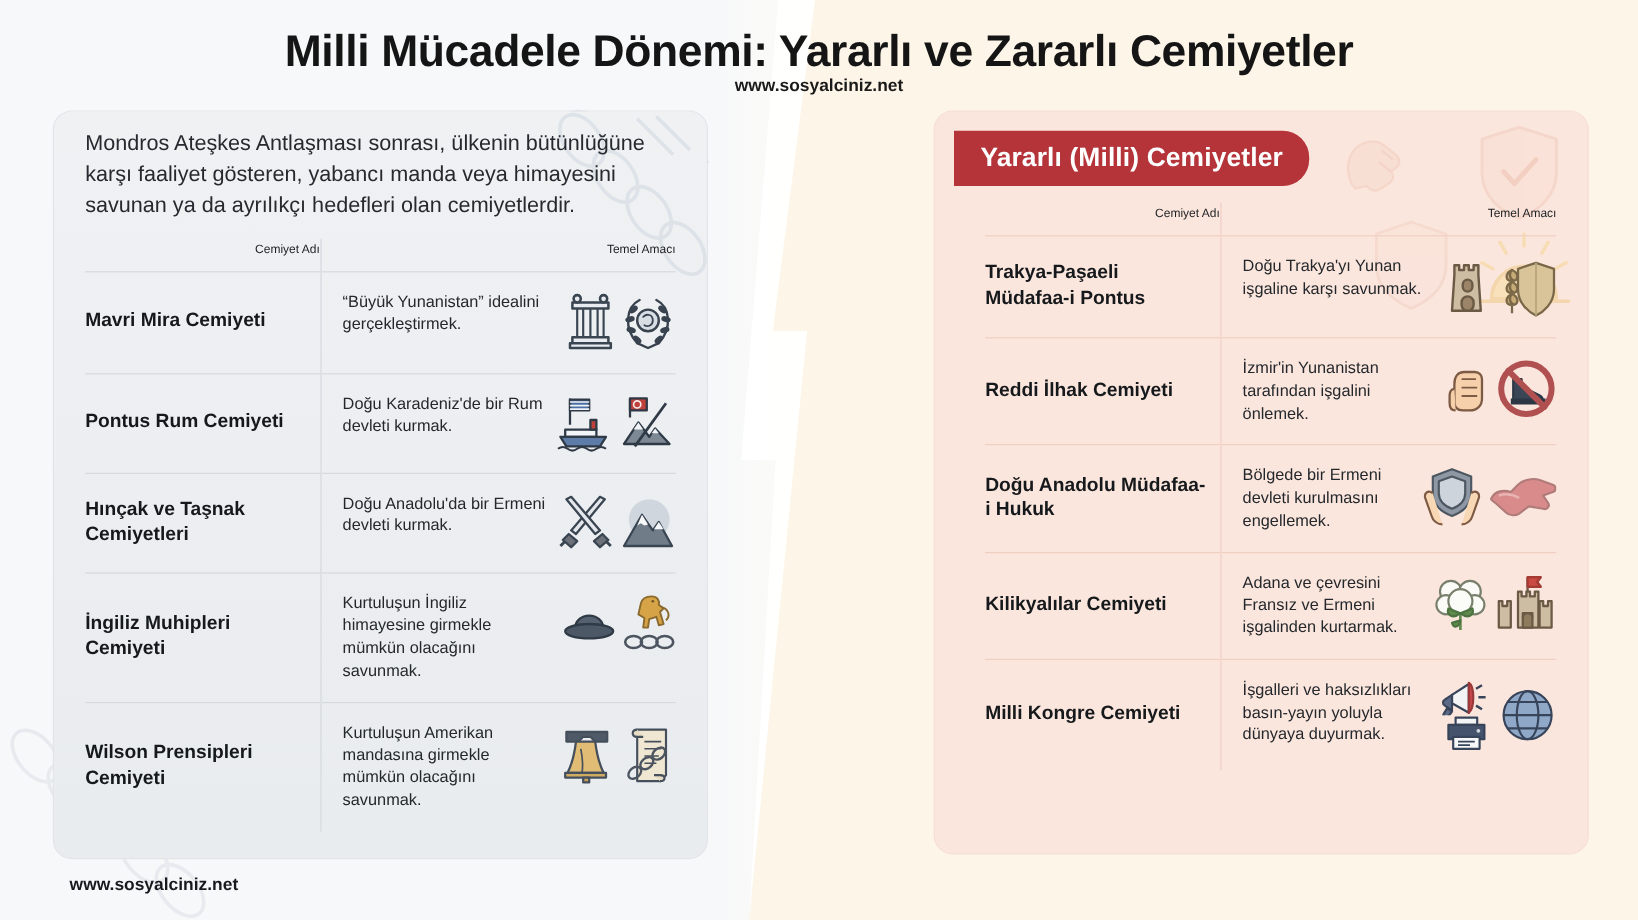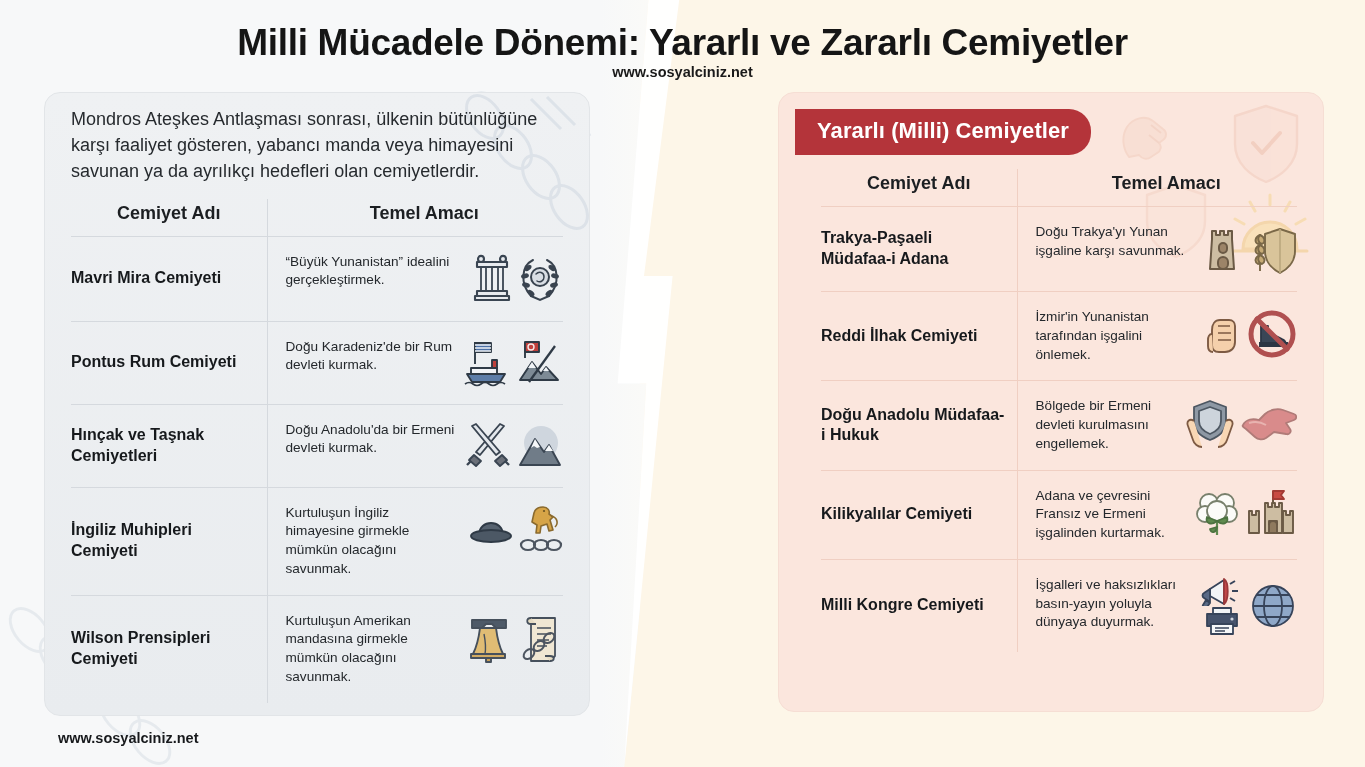--- a/index.html
+++ b/index.html
@@ -64,21 +64,21 @@
 
   .panel-desc {
     margin-top:14px; font-size:18px; line-height:1.44; color:#262a2e;
     max-width:470px;
   }
   .panel-right .panel-desc { max-width:455px; }
 
   
   .tbl { width:100%; border-collapse:collapse; margin-top:14px; table-layout:fixed; }
   .tbl th {
-    text-align:center; font-size:18px; font-weight:bold; color:#1c1f22;
+    text-align:right; font-size:10px; font-weight:normal; color:#1c1f22;
     padding:4px 0 12px 0; vertical-align:bottom;
   }
   .tbl th.c1 { width:196px; }
   .tbl th.c2 { padding-left:18px; }
   .tbl td { vertical-align:middle; padding:16px 0; }
   .tbl td.c1 { width:196px; font-size:16px; font-weight:bold; color:#16191c; line-height:1.3; padding-right:12px; }
   .tbl td.c2 { padding-left:18px; font-size:13.6px; line-height:1.38; color:#24282c; }
 
   .panel-left  .tbl tbody tr { border-top:1px solid #d5d9de; }
   .panel-right .tbl tbody tr { border-top:1px solid #f0cfc2; }
@@ -368,21 +368,21 @@
     <table class="tbl">
       <thead>
         <tr>
           <th class="c1">Cemiyet Adı</th>
           <th class="c2">Temel Amacı</th>
         </tr>
       </thead>
       <tbody>
 
         <tr>
-          <td class="c1">Trakya-Paşaeli Müdafaa-i Adana</td>
+          <td class="c1">Trakya-Paşaeli Müdafaa-i Pontus</td>
           <td class="c2">
             <div class="cellwrap">
               <span class="celltext">Doğu Trakya'yı Yunan işgaline karşı savunmak.</span>
               <span class="cellicons">
                 <svg width="40" height="52" viewBox="0 0 40 52">
                   <g stroke="#6b5a45" stroke-width="2" stroke-linejoin="round" fill="#cdbda2">
                     <path d="M8 8 h4 v4 h4 V8 h4 v4 h4 V8 h4 v8 l2 30 H6 l2-30z"></path>
                     <rect x="15" y="20" width="8" height="10" rx="4" fill="#9c8468"></rect>
                     <rect x="14" y="34" width="10" height="12" rx="5" fill="#9c8468"></rect>
                   </g>

